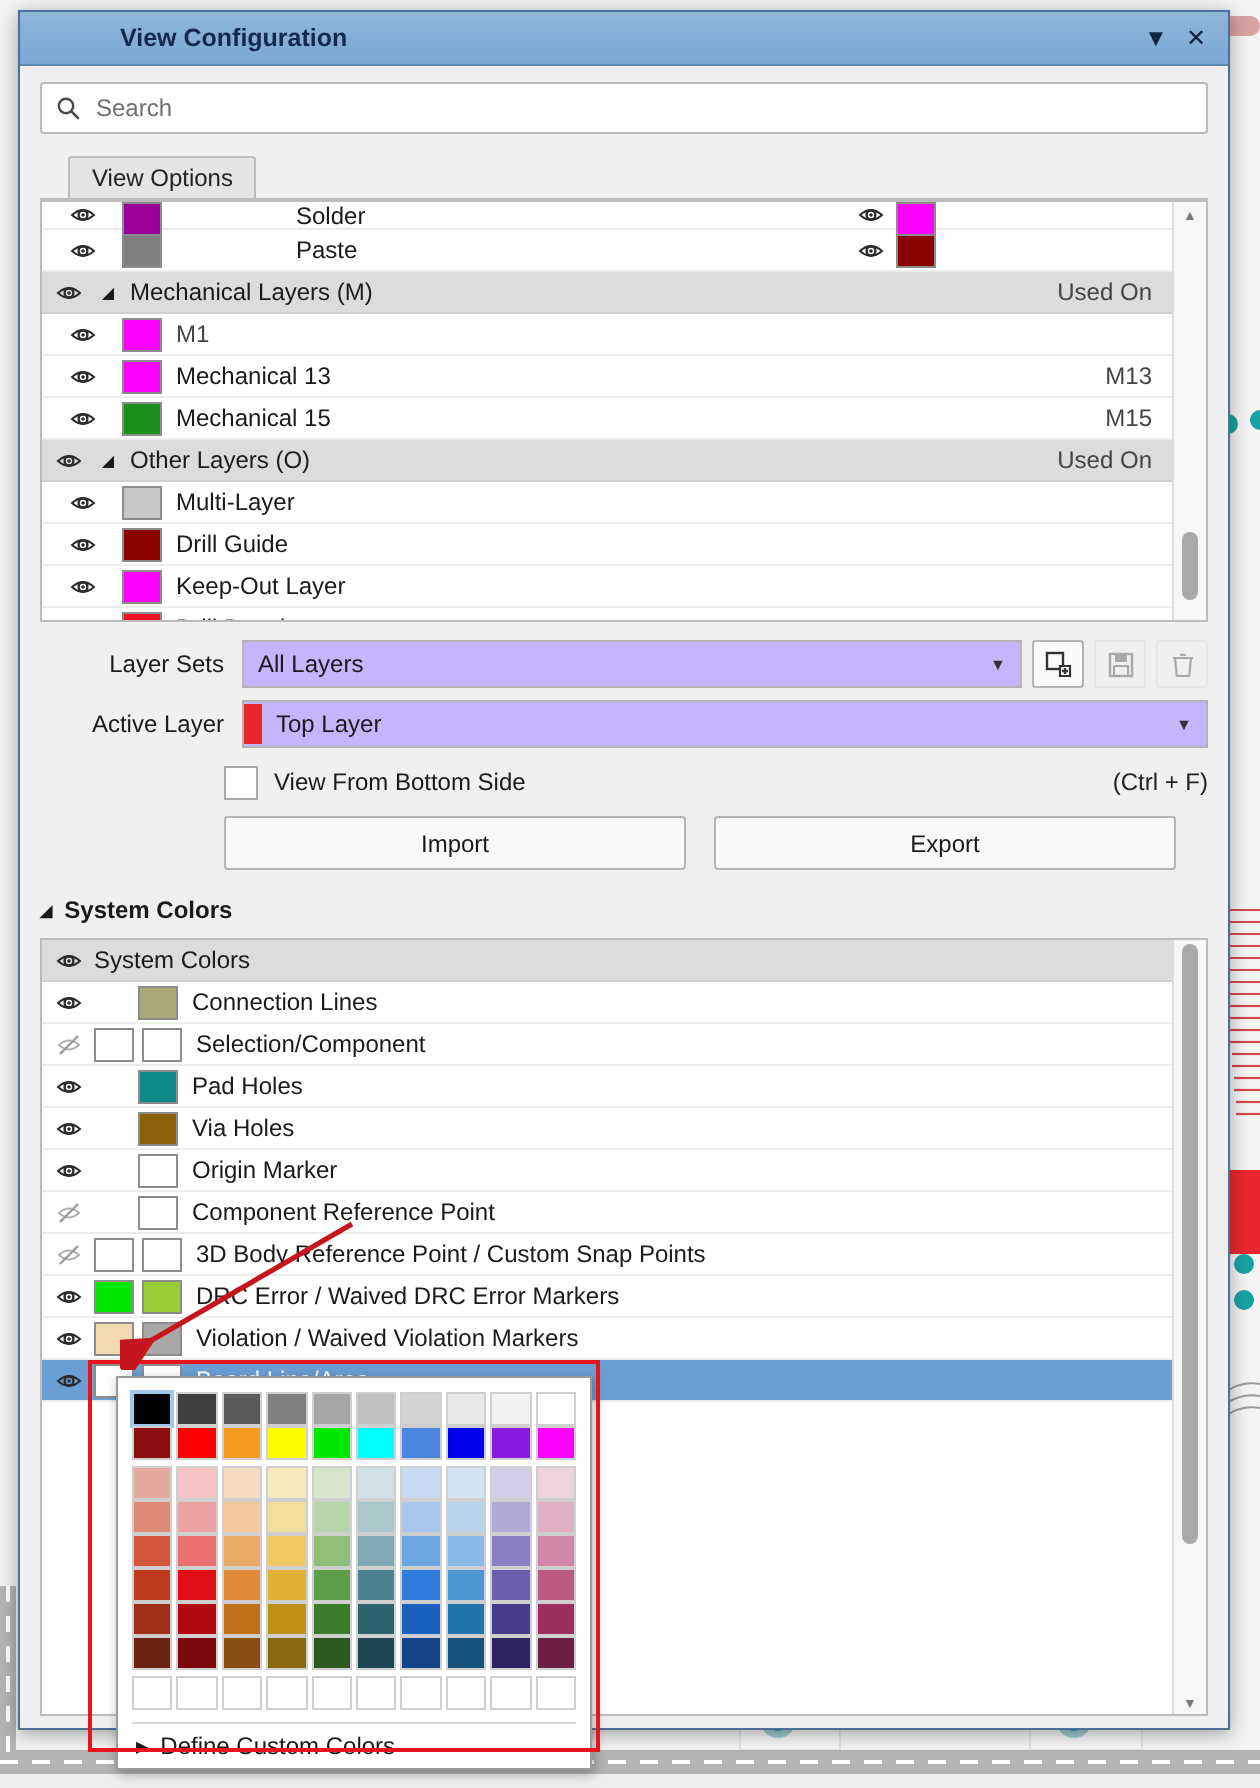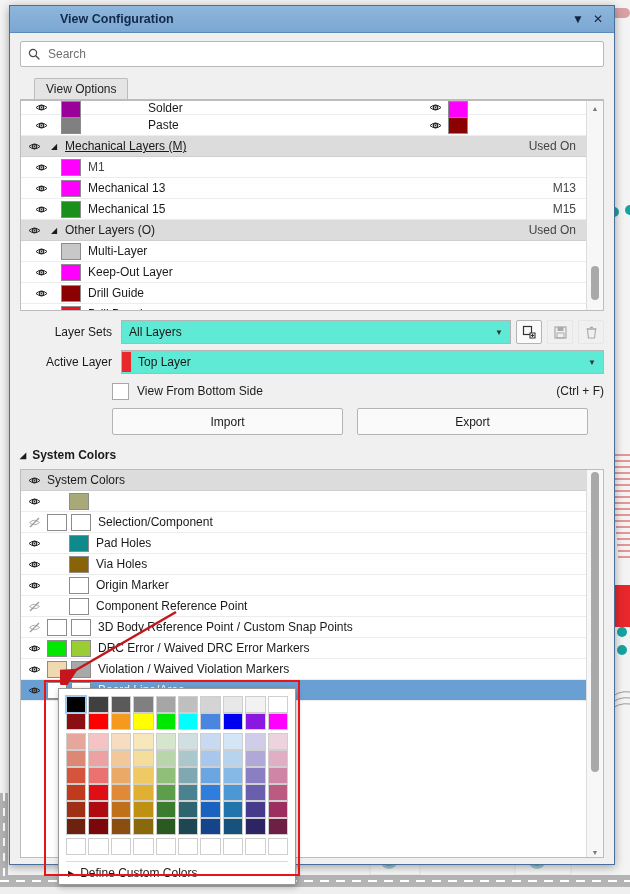--- a/index.html
+++ b/index.html
@@ -58,21 +58,21 @@
   .arrow-col{width:14px;flex:0 0 14px;display:flex;align-items:center;justify-content:center;}
   .lbl{flex:1;white-space:nowrap;overflow:hidden;}
   .usedon{padding-right:10px;color:#444;font-size:12px;}
   .vscroll{width:16px;flex:0 0 16px;background:#f7f7f7;border-left:1px solid #dcdcdc;position:relative;cursor:pointer;}
   .vscroll .arrowbtn{height:14px;display:flex;align-items:center;justify-content:center;font-size:7px;color:#777;}
   .vscroll .thumb{position:absolute;left:4px;width:8px;background:#a9a9a9;border-radius:4px;}
   
   .form{padding:9px 0 4px 0;flex:0 0 auto;}
   .frow{display:flex;align-items:center;height:24px;margin-bottom:6px;}
   .flabel{width:92px;text-align:right;padding-right:9px;font-size:12px;flex:0 0 92px;}
-  .combo{height:22px;border:1px solid #b4b4b4;background:#5eead4;display:flex;align-items:center;
+  .combo{height:22px;border:1px solid #b4b4b4;background:#c4b5fd;display:flex;align-items:center;
     padding:0 0 0 7px;font-size:12px;cursor:pointer;position:relative;}
   .combo .cv{flex:1;white-space:nowrap;overflow:hidden;}
   .combo .carat{width:22px;display:flex;align-items:center;justify-content:center;font-size:8px;color:#333;}
   .iconbtn{width:24px;height:22px;border:1px solid #b4b4b4;background:#fafafa;margin-left:5px;
     display:flex;align-items:center;justify-content:center;cursor:pointer;border-radius:2px;}
   .iconbtn.dis{border-color:#dcdcdc;background:#f2f2f2;cursor:default;opacity:.45;}
   .actsw{width:9px;height:20px;background:#e8282d;flex:0 0 9px;margin-right:7px;}
   .chk{width:15px;height:15px;border:1px solid #a8a8a8;background:#fff;flex:0 0 15px;margin-right:8px;cursor:pointer;}
   .hint{margin-left:auto;font-size:12px;color:#222;}
   .btnrow{display:flex;gap:14px;padding-left:92px;padding-right:16px;margin-top:2px;}
@@ -259,21 +259,21 @@
           </div>
           <div class="row group">
             <span class="eye">
               <svg width="13" height="13" viewBox="0 0 13 13">
                 <path d="M1 6.5 Q6.5 1.6 12 6.5 Q6.5 11.4 1 6.5 z" fill="none" stroke="#2b2b2b" stroke-width="1"></path>
                 <circle cx="6.5" cy="6.5" r="2.2" fill="none" stroke="#2b2b2b" stroke-width="1.2"></circle>
                 <circle cx="6.5" cy="6.5" r=".9" fill="#2b2b2b"></circle>
               </svg>
             </span>
             <span class="arrow-col" style="font-size:8px;">◢</span>
-            <span class="lbl" style="padding-left:4px;text-decoration:underline;">Mechanical Layers (M)</span>
+            <span class="lbl" style="padding-left:4px;">Mechanical Layers (M)</span>
             <span class="usedon">Used On</span>
           </div>
           <div class="row">
             <span class="eye ind">
               <svg width="13" height="13" viewBox="0 0 13 13">
                 <path d="M1 6.5 Q6.5 1.6 12 6.5 Q6.5 11.4 1 6.5 z" fill="none" stroke="#2b2b2b" stroke-width="1"></path>
                 <circle cx="6.5" cy="6.5" r="2.2" fill="none" stroke="#2b2b2b" stroke-width="1.2"></circle>
                 <circle cx="6.5" cy="6.5" r=".9" fill="#2b2b2b"></circle>
               </svg>
             </span>
@@ -328,33 +328,33 @@
             <span class="lbl">Multi-Layer</span>
           </div>
           <div class="row">
             <span class="eye ind">
               <svg width="13" height="13" viewBox="0 0 13 13">
                 <path d="M1 6.5 Q6.5 1.6 12 6.5 Q6.5 11.4 1 6.5 z" fill="none" stroke="#2b2b2b" stroke-width="1"></path>
                 <circle cx="6.5" cy="6.5" r="2.2" fill="none" stroke="#2b2b2b" stroke-width="1.2"></circle>
                 <circle cx="6.5" cy="6.5" r=".9" fill="#2b2b2b"></circle>
               </svg>
             </span>
+            <span class="sw" style="background:#8b0000"></span>
+            <span class="lbl">Drill Guide</span>
+          </div>
+          <div class="row">
+            <span class="eye ind">
+              <svg width="13" height="13" viewBox="0 0 13 13">
+                <path d="M1 6.5 Q6.5 1.6 12 6.5 Q6.5 11.4 1 6.5 z" fill="none" stroke="#2b2b2b" stroke-width="1"></path>
+                <circle cx="6.5" cy="6.5" r="2.2" fill="none" stroke="#2b2b2b" stroke-width="1.2"></circle>
+                <circle cx="6.5" cy="6.5" r=".9" fill="#2b2b2b"></circle>
+              </svg>
+            </span>
             <span class="sw" style="background:#ff00ff"></span>
             <span class="lbl">Keep-Out Layer</span>
-          </div>
-          <div class="row">
-            <span class="eye ind">
-              <svg width="13" height="13" viewBox="0 0 13 13">
-                <path d="M1 6.5 Q6.5 1.6 12 6.5 Q6.5 11.4 1 6.5 z" fill="none" stroke="#2b2b2b" stroke-width="1"></path>
-                <circle cx="6.5" cy="6.5" r="2.2" fill="none" stroke="#2b2b2b" stroke-width="1.2"></circle>
-                <circle cx="6.5" cy="6.5" r=".9" fill="#2b2b2b"></circle>
-              </svg>
-            </span>
-            <span class="sw" style="background:#8b0000"></span>
-            <span class="lbl">Drill Guide</span>
           </div>
           <div class="row">
             <span class="eye ind">
               <svg width="13" height="13" viewBox="0 0 13 13">
                 <path d="M1 6.5 Q6.5 1.6 12 6.5 Q6.5 11.4 1 6.5 z" fill="none" stroke="#2b2b2b" stroke-width="1"></path>
                 <circle cx="6.5" cy="6.5" r="2.2" fill="none" stroke="#2b2b2b" stroke-width="1.2"></circle>
                 <circle cx="6.5" cy="6.5" r=".9" fill="#2b2b2b"></circle>
               </svg>
             </span>
             <span class="sw" style="background:#f01028"></span>
@@ -437,20 +437,21 @@
           <div class="row">
             <span class="eye">
               <svg width="13" height="13" viewBox="0 0 13 13">
                 <path d="M1 6.5 Q6.5 1.6 12 6.5 Q6.5 11.4 1 6.5 z" fill="none" stroke="#2b2b2b" stroke-width="1"></path>
                 <circle cx="6.5" cy="6.5" r="2.2" fill="none" stroke="#2b2b2b" stroke-width="1.2"></circle>
                 <circle cx="6.5" cy="6.5" r=".9" fill="#2b2b2b"></circle>
               </svg>
             </span>
             <span style="flex:0 0 22px;"></span>
             <span class="sw" style="background:#a8a878"></span>
+            <span class="lbl">Connection Lines</span>
           </div>
           <div class="row">
             <span class="eye">
               <svg width="13" height="13" viewBox="0 0 13 13">
                 <path d="M1.5 6.5 Q6.5 2 11.5 6.5 Q6.5 11 1.5 6.5 z" fill="none" stroke="#b0b0b0" stroke-width="1"></path>
                 <path d="M2 11 L11 2" stroke="#9a9a9a" stroke-width="1.2"></path>
               </svg>
             </span>
             <span class="sw" style="background:#ffffff;margin-right:4px;"></span>
             <span class="sw" style="background:#ffffff"></span>

